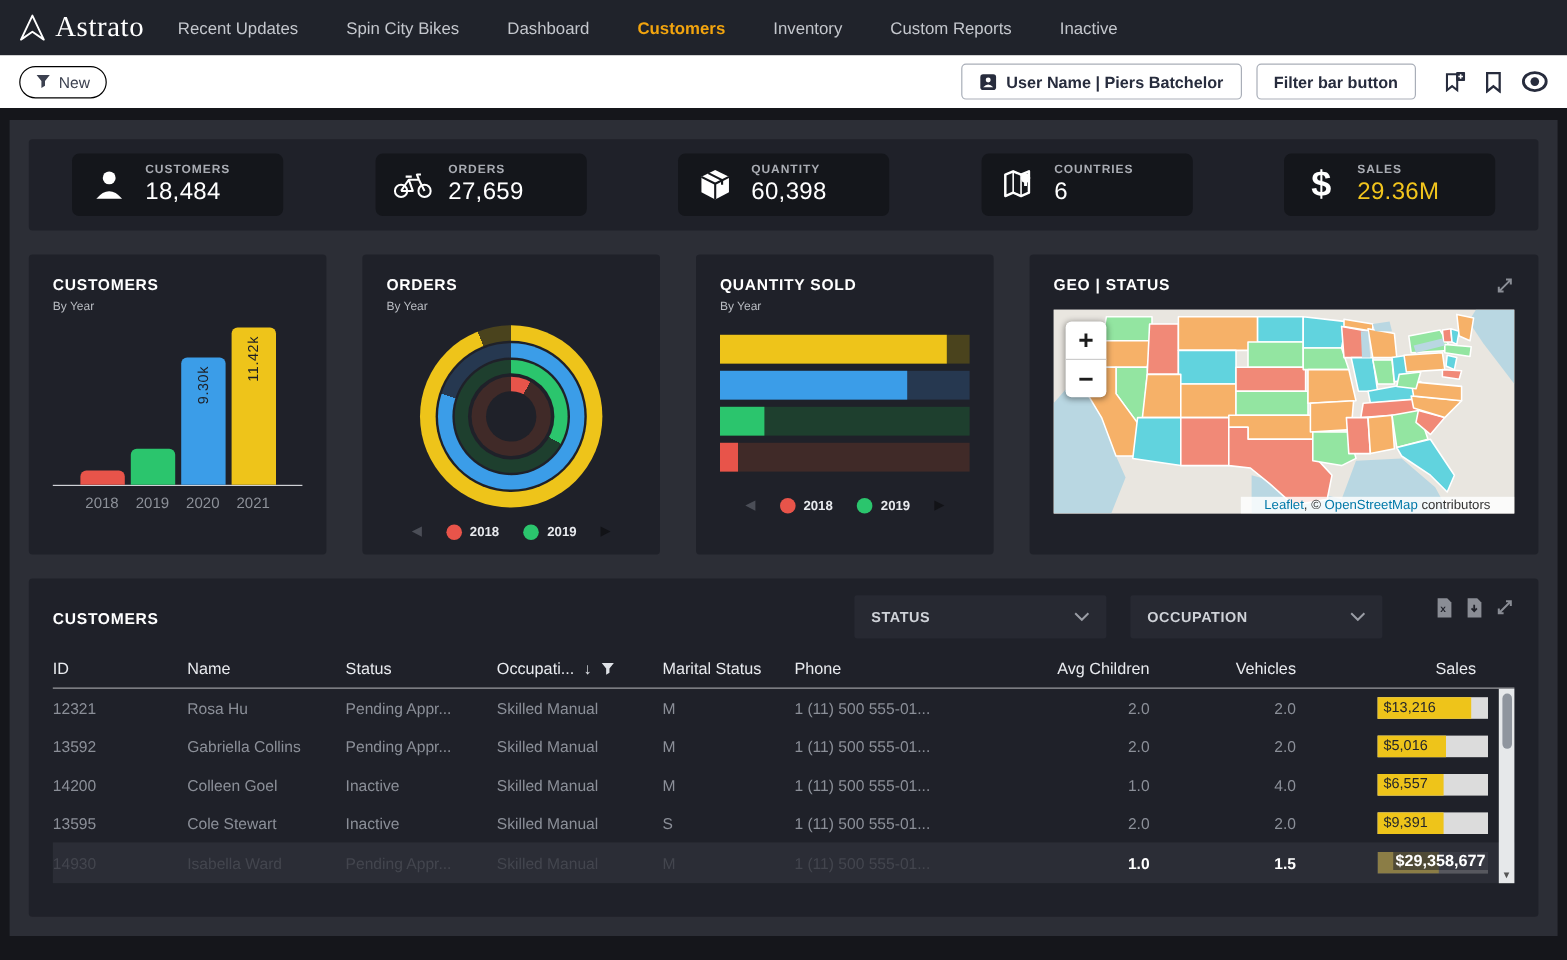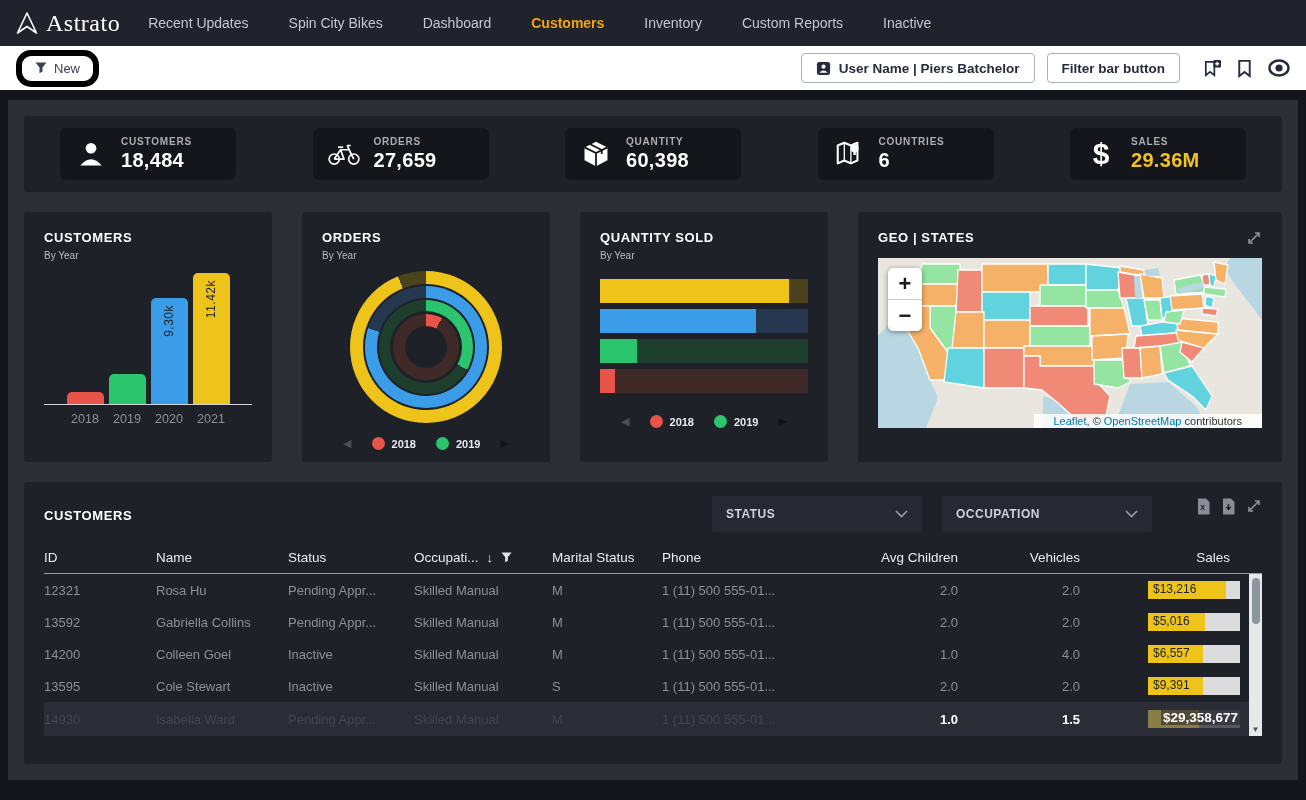--- a/index.html
+++ b/index.html
@@ -9,37 +9,37 @@
   
   .nav { height:46px; background:#20232b; display:flex; align-items:center; padding:0 16px; }
   .logo { display:flex; align-items:center; gap:8px; margin-right:28px; }
   .logo-text { color:#fff; font-family:"Liberation Serif", serif; font-size:24px; letter-spacing:.5px; }
   .nav-items { display:flex; align-items:center; gap:40px; }
   .nav-item { color:#c4c7cd; font-size:14px; cursor:pointer; text-decoration:none; }
   .nav-item.active { font-weight:bold; }
 
   
   .toolbar { height:44px; background:#ffffff; display:flex; align-items:center; padding:0 16px; gap:12px; }
-  .pill { display:flex; align-items:center; gap:7px; border:6px solid #000000; border-radius:15px;
+  .pill { display:flex; align-items:center; gap:7px; border:1px solid #000000; border-radius:15px;
           padding:5px 13px; font-size:13px; color:#3c4150; background:#fff; }
   .tb-spacer { flex:1; }
   .tb-btn { display:flex; align-items:center; gap:8px; border:1px solid #a9aeb8; border-radius:4px;
             height:30px; padding:0 14px; font-size:13.5px; color:#272c3d; font-weight:bold; background:#fff; }
   .tb-icons { display:flex; align-items:center; gap:15px; margin-left:10px; color:#272c3d; }
 
   
   .content { margin:10px 8px 0 8px; background:#2c2e36; height:680px; padding:16px; }
   .panel { background:#1f2129; border-radius:3px; }
 
   
   .kpi-strip { height:76px; display:flex; align-items:center; justify-content:space-between; padding:0 36px; }
   .kpi-card { width:176px; height:52px; background:#14161b; border-radius:6px; display:flex; align-items:center; padding:0 14px; gap:13px; }
   .kpi-icon { width:34px; display:flex; justify-content:center; color:#fff; }
   .kpi-label { font-size:10px; font-weight:bold; letter-spacing:.8px; color:#a9acb3; }
-  .kpi-value { font-size:20px; font-weight:bold; color:#fff; margin-top:2px; letter-spacing:.3px; }
+  .kpi-value { font-size:20px; font-weight:normal; color:#fff; margin-top:2px; letter-spacing:.3px; }
   .dollar-glyph { font-size:30px; font-weight:bold; color:#fff; line-height:1; }
 
   
   .charts-row { display:flex; gap:30px; margin-top:20px; height:250px; }
   .p-small { width:248px; padding:18px 20px; position:relative; }
   .p-geo { flex:1; padding:18px 20px; position:relative; }
   .panel-title { font-size:13px; font-weight:bold; letter-spacing:.6px; color:#fff; }
   .panel-sub { font-size:10px; color:#b9bcc2; margin-top:5px; }
 
   
@@ -333,21 +333,21 @@
         <span class="lg-item">
           <span class="lg-dot" style="background: rgb(43, 197, 109);"></span>
           <span class="lg-label">2019</span>
         </span>
         <span class="lg-arrow lg-next">▶</span>
       </div>
     </div>
 
     <div class="panel p-geo">
       <div class="geo-head">
-        <div class="panel-title">GEO | STATES</div>
+        <div class="panel-title">GEO | STATUS</div>
         <span class="expand-corner">
           <svg width="16" height="16" viewBox="0 0 16 16">
               <path d="M3 13 L13 3 M9 3 H13 V7 M7 13 H3 V9" fill="none" stroke="#8a8d95" stroke-width="1.7"></path>
             </svg>
         </span>
       </div>
       <div class="map">
         <svg class="usmap" viewBox="0 0 384 170" preserveAspectRatio="none">
           <rect x="0" y="0" width="384" height="170" fill="#e9e6e0"></rect>
           <polygon points="0,170 0,78 28,46 40,88 52,122 60,140 48,170" fill="#b9d7e2"></polygon>

